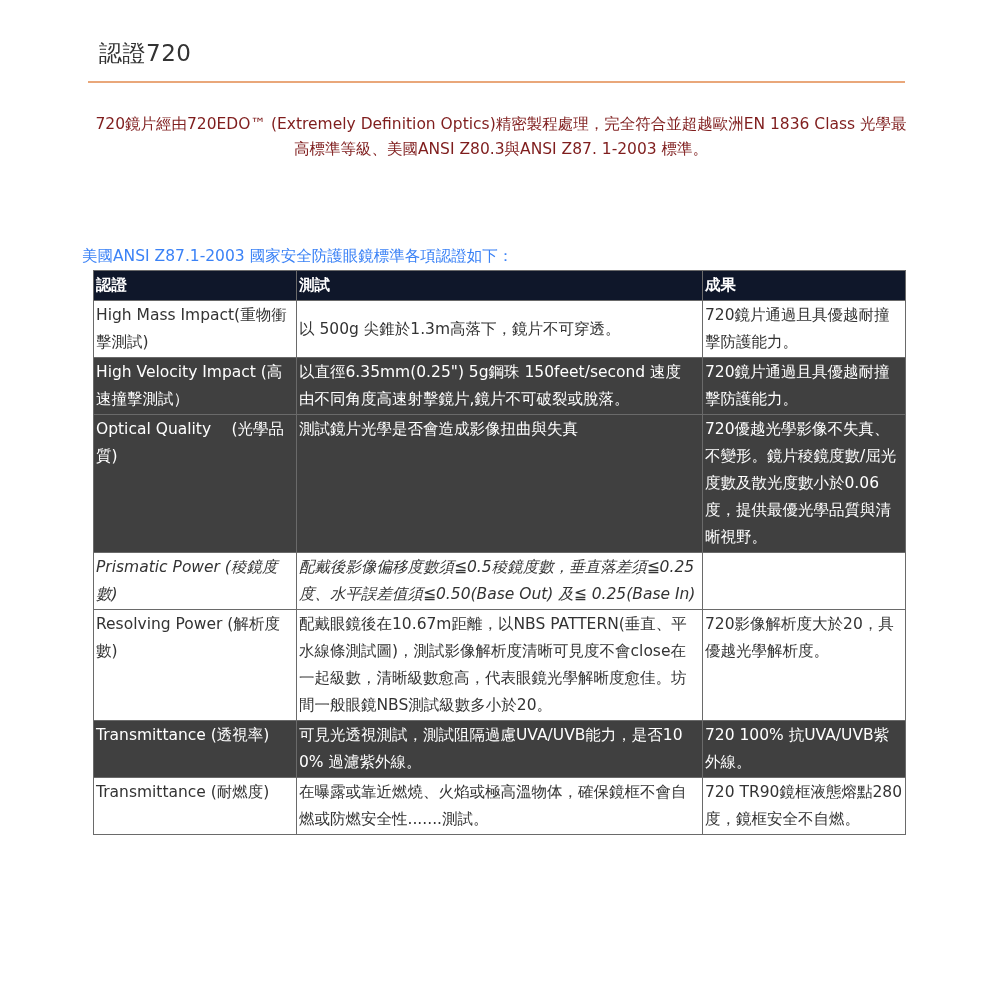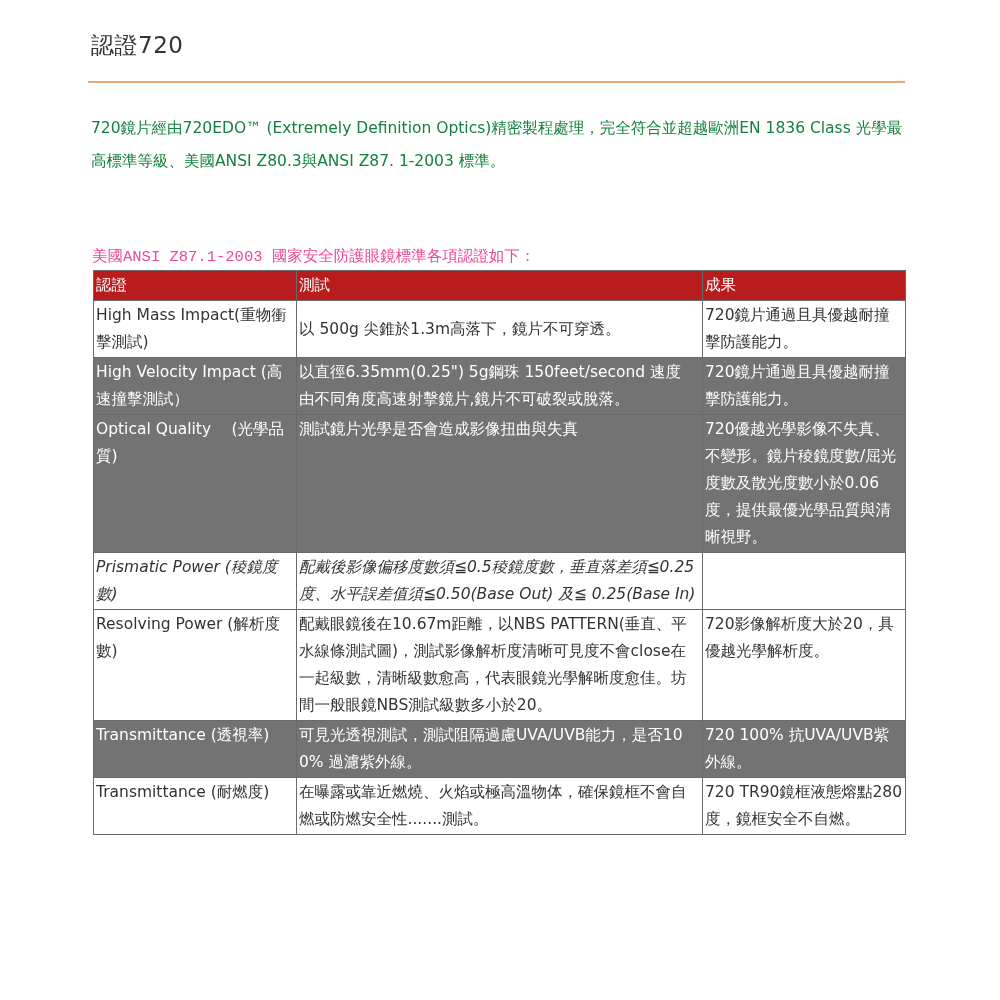--- a/index.html
+++ b/index.html
@@ -16,46 +16,46 @@
       color: #333333;
     }
     .page-title {
       position: absolute;
       left: 91px;
       top: 30px;
       font-size: 23px;
       font-weight: normal;
       color: #333333;
       letter-spacing: 0.5px;
-      margin: 0;
+      margin: 8px;
     }
     .title-divider {
       position: absolute;
       left: 88px;
       top: 81px;
       width: 817px;
       height: 2px;
       background: #e9a77a;
     }
     .intro {
       position: absolute;
       left: 91px;
       top: 112px;
       width: 820px;
       font-size: 15.5px;
-      line-height: 33px;
-      color: #15803d;
+      line-height: 25px;
+      color: #7f1d1d;
+      text-align: center;
     }
     .table-caption {
       position: absolute;
-      left: 92px;
+      left: 82px;
       top: 246px;
       font-size: 15.5px;
-      color: #ec4899;
-      font-family: Liberation Mono, monospace;
+      color: #3b82f6;
     }
     table.cert-table {
       position: absolute;
       left: 93px;
       top: 270px;
       width: 812px;
       border-collapse: collapse;
       table-layout: fixed;
       font-size: 15.5px;
     }
@@ -65,31 +65,31 @@
     table.cert-table th,
     table.cert-table td {
       border: 1px solid #6a6a6a;
       padding: 1px 2px;
       vertical-align: top;
       text-align: left;
       line-height: 27px;
       word-break: break-all;
     }
     table.cert-table thead th {
-      background: #b91c1c;
+      background: #0f172a;
       color: #ffffff;
-      font-weight: normal;
+      font-weight: bold;
       height: 27px;
     }
     table.cert-table tr.row-white td {
       background: #ffffff;
       color: #333333;
     }
     table.cert-table tr.row-gray td {
-      background: #737373;
+      background: #404040;
       color: #ffffff;
     }
     table.cert-table td.mid {
       vertical-align: middle;
     }
   </style>
 </head>
 <body>
 
 <h1 class="page-title">認證720</h1>

